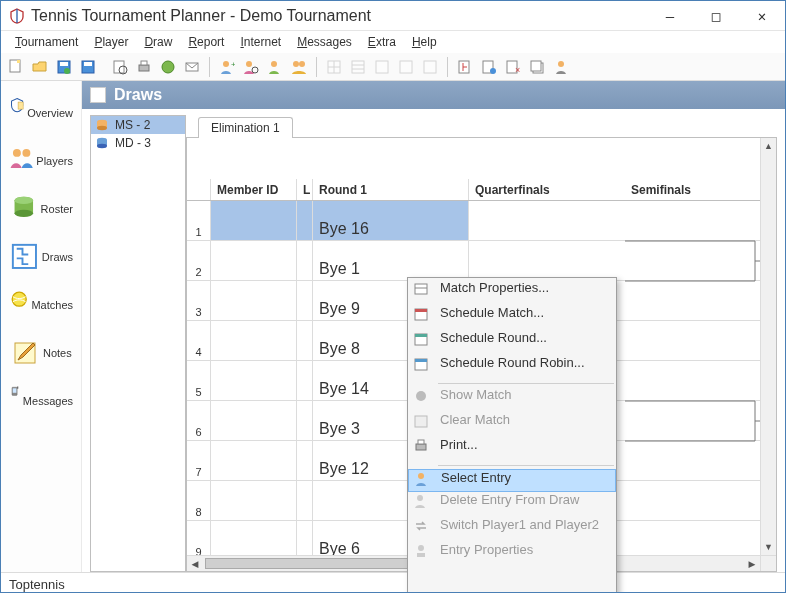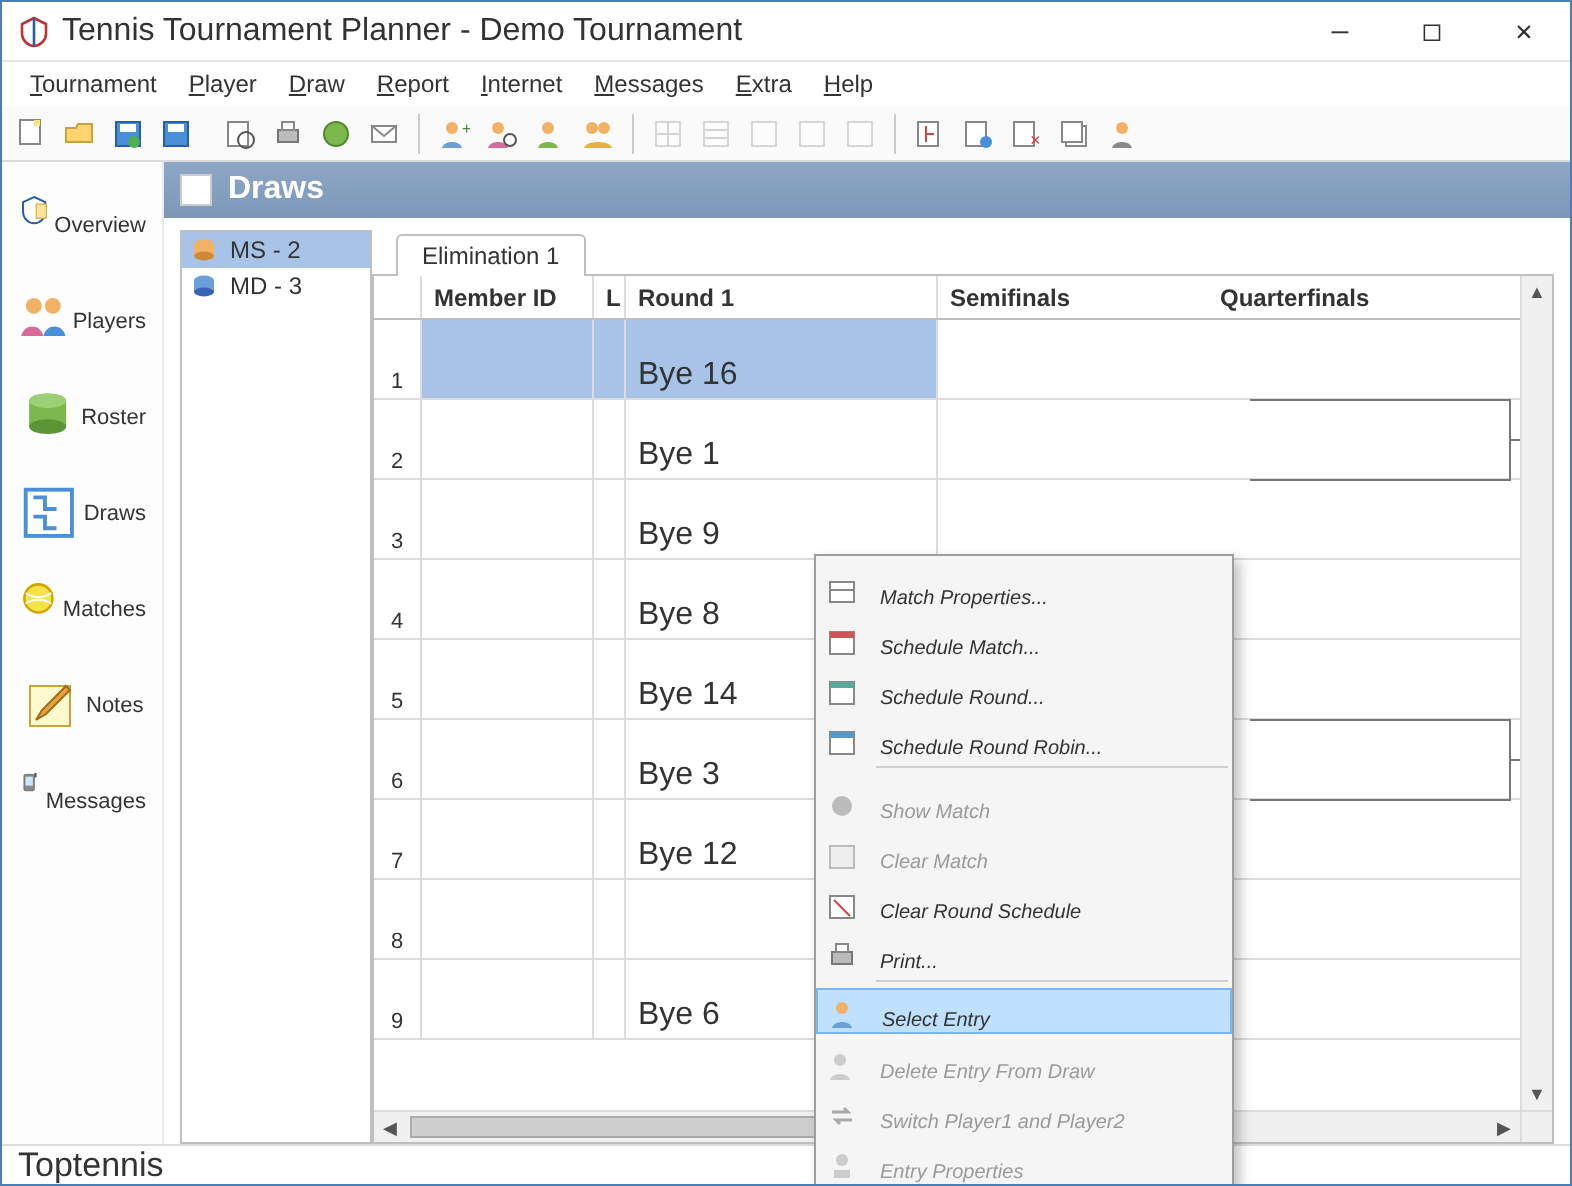--- a/index.html
+++ b/index.html
@@ -127,20 +127,21 @@
     position:relative; top:1px; z-index:2;
   }
   .grid-wrap {
     flex:1; border:1px solid #bfbfbf; background:#fff;
     position:relative; overflow:hidden;
   }
   .grid-head {
     display:flex; height:22px; align-items:stretch;
     border-bottom:1px solid #bfbfbf;
     background:#fff;
+    margin-top:41px;
   }
   .gh {
     border-right:1px solid #dcdcdc;
     display:flex; align-items:center;
     padding:0 6px; font-weight:bold; font-size:12px;
     background:#fff;
   }
   .grid-body {
     position:relative;
     height: calc(100% - 22px - 16px);
@@ -177,40 +178,40 @@
   .hscroll {
     position:absolute; left:0; right:16px; bottom:0; height:16px;
     background:#f0f0f0; border-top:1px solid #dcdcdc;
   }
   .hscroll .arr-l, .hscroll .arr-r { position:absolute; top:0; bottom:0; width:16px; display:flex;align-items:center;justify-content:center; font-size:9px; color:#555;}
   .hscroll .arr-l{left:0;} .hscroll .arr-r{right:0;}
   .hscroll .thumb { position:absolute; top:2px; bottom:2px; left:18px; width:220px; background:#cfcfcf; border:1px solid #aaa; }
   .scroll-corner {position:absolute; right:0; bottom:0; width:16px; height:16px; background:#f0f0f0; border-left:1px solid #dcdcdc; border-top:1px solid #dcdcdc;}
 
   .statusbar {
-    height:20px; display:flex; align-items:center;
-    padding:0 8px; font-size:17px; border-top:1px solid #dcdcdc;
+    height:20px; display:flex; align-items:flex-end;
+    padding:0 8px; font-size:13px; border-top:1px solid #dcdcdc;
   }
 
   
   .context-menu {
     position:absolute;
     top: 196px;
     left: 406px;
     width: 210px;
     background:#f5f5f5;
     border:1px solid #9e9e9e;
     box-shadow: 3px 3px 6px rgba(0,0,0,.25);
     z-index:50;
     padding: 2px 0;
   }
   .context-menu .cm-item {
-    display:flex; align-items:flex-end;
+    display:flex; align-items:flex-start;
     height:25px; padding:0 10px 0 4px;
-    gap:10px; font-size:10px;font-style:italic;
+    gap:10px; font-size:13px;
   }
   .context-menu .cm-item .cm-icon {
     width:18px; height:18px; flex:0 0 18px;
     display:flex; align-items:center; justify-content:center;
   }
   .context-menu .cm-item.highlight {
     background:#bfe0ff;
     border:1px solid #7bb6f0;
     height:23px;
   }
@@ -498,22 +499,22 @@
           <div class="tab">
             <span>Elimination 1</span>
           </div>
         </div>
         <div class="grid-wrap">
           <div class="grid-head">
             <div class="gh c-num"></div>
             <div class="gh c-mem">Member ID</div>
             <div class="gh c-l">L</div>
             <div class="gh c-r1">Round 1</div>
+            <div class="gh c-qf">Quarterfinals</div>
             <div class="gh c-sf">Semifinals</div>
-            <div class="gh c-qf">Quarterfinals</div>
             <div style="width:16px"></div>
           </div>
 
           <div class="grid-body" id="grid-body">
               <div class="row hi">
                 <div class="cell c-num">1</div>
                 <div class="cell c-mem"></div>
                 <div class="cell c-l"></div>
                 <div class="cell c-r1">Bye 16</div>
                 <div class="cell c-qf"></div>
@@ -660,29 +661,20 @@
         <span class="cm-icon">
           <svg width="16" height="16">
             <rect x="2" y="3" width="12" height="11" fill="#eee" stroke="#bbb"></rect>
           </svg>
         </span>
         <span>Clear Match</span>
       </div>
       <div class="cm-item">
         <span class="cm-icon">
           <svg width="16" height="16">
-            <rect x="2" y="3" width="12" height="11" fill="#fff" stroke="#888"></rect>
-            <line x1="4" y1="5" x2="12" y2="13" stroke="#c44"></line>
-          </svg>
-        </span>
-        <span>Clear Round Schedule</span>
-      </div>
-      <div class="cm-item">
-        <span class="cm-icon">
-          <svg width="16" height="16">
             <rect x="3" y="6" width="10" height="6" fill="#bbb" stroke="#777"></rect>
             <rect x="5" y="2" width="6" height="4" fill="#fff" stroke="#888"></rect>
           </svg>
         </span>
         <span>Print...</span>
       </div>
       <div class="cm-sep"></div>
       <div class="cm-item highlight">
         <span class="cm-icon">
           <svg width="16" height="16">

